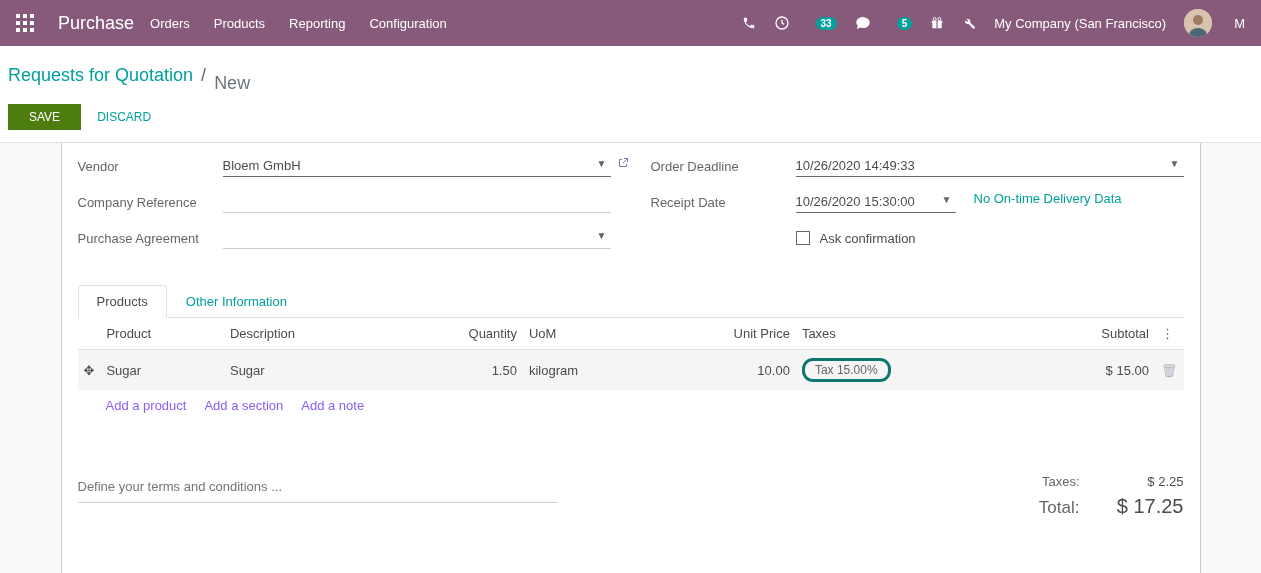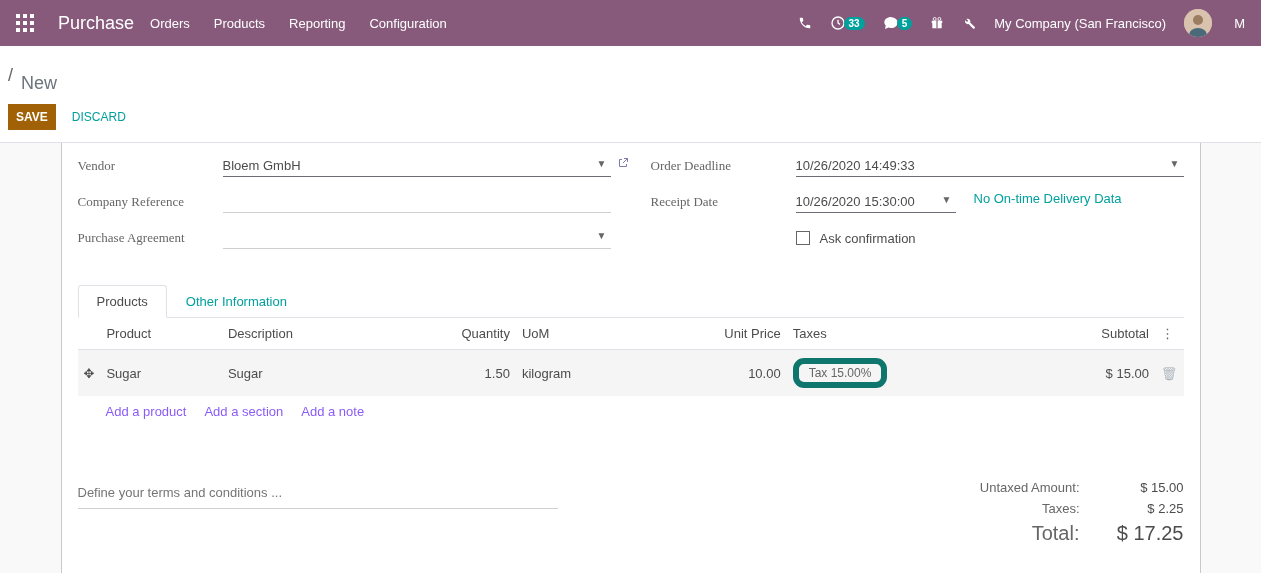--- a/index.html
+++ b/index.html
@@ -6,46 +6,46 @@
 body { font-family: "Helvetica Neue", Arial, sans-serif; font-size: 13px; color: #4c4c4c; background: #fff; }
 
 
 .navbar { background: #875a7b; height: 46px; display: flex; align-items: center; padding: 0 16px; color: #fff; }
 .apps-icon { width: 18px; height: 18px; margin-right: 24px; cursor: pointer; }
 .apps-icon svg rect { fill: #fff; }
 .brand { font-size: 18px; font-weight: 500; margin-right: 16px; }
 .nav-menu { display: flex; gap: 24px; }
 .nav-item { color: #fff; font-size: 13px; cursor: pointer; }
 .nav-right { margin-left: auto; display: flex; align-items: center; gap: 18px; }
-.nav-right-icon { color: #fff; cursor: pointer; display: flex; align-items: center; position: relative; }
+.nav-right-icon { color: #fff; cursor: pointer; display: flex; align-items: center; position: relative; gap: 28px; }
 .badge { background: #00a09d; color: #fff; font-size: 10px; border-radius: 9px; padding: 1px 5px; margin-left: -2px; font-weight: bold; }
 .company-name { font-size: 13px; }
 .avatar { width: 28px; height: 28px; border-radius: 50%; background: #dbc5b0; overflow: hidden; position: relative; }
 .avatar svg { width: 100%; height: 100%; }
 .user-initial { font-size: 13px; margin-left: 4px; }
 
 
 .control-panel { border-bottom: 1px solid #dee2e6; padding: 10px 16px 12px 8px; background: #fff; }
 .breadcrumb { font-size: 18px; margin-bottom: 10px; display: flex; align-items: center; gap: 8px; }
 .breadcrumb .bc-link { color: #00a09d; cursor: pointer; }
 .breadcrumb .bc-sep { color: #666; }
 .breadcrumb .bc-current { color: #6c757d; margin-top: 17px; }
 .cp-buttons { display: flex; gap: 16px; align-items: center; }
-.btn-save { background: #a16207; color: #fff; border: none; padding: 6px 8px; font-weight: 700; font-size: 12px; cursor: pointer; text-transform: uppercase; }
+.btn-save { background: #4d7c0f; color: #fff; border: none; padding: 6px 21px; font-weight: 400; font-size: 12px; cursor: pointer; text-transform: uppercase; }
 .btn-discard { color: #00a09d; background: none; border: none; font-weight: 500; font-size: 12px; cursor: pointer; text-transform: uppercase; }
 
 
 .sheet-bg { background: #f9f9f9; padding: 0; }
 .sheet { background: #fff; max-width: 1140px; margin: 0 auto; border: 1px solid #c8c8d3; border-top: none; padding: 10px 16px 24px 16px; min-height: 440px; }
 
 
 .form-group { display: flex; gap: 40px; }
 .form-col { flex: 1; }
 .form-row { display: flex; align-items: center; margin-bottom: 10px; min-height: 26px; }
-.form-label { width: 145px; font-size: 13px; font-weight: 500; color: #666; font-family: Liberation Serif, serif; }
+.form-label { width: 145px; font-size: 13px; font-weight: 500; color: #666; }
 .form-field { flex: 1; position: relative; }
 .form-input { width: 100%; border: none; border-bottom: 1px solid #6c6c76; padding: 3px 20px 3px 0; font-size: 13px; color: #4c4c4c; background: transparent; }
 .form-input.empty { border-bottom: 1px solid #cfcfcf; }
 .form-field .caret { position: absolute; right: 4px; top: 3px; font-size: 10px; color: #666; cursor: pointer; }
 .form-field .external { position: absolute; right: -18px; top: 2px; color: #7c7bad; cursor: pointer; }
 .receipt-wrap { display: flex; align-items: flex-start; gap: 18px; }
 .receipt-wrap .form-input { width: 160px; }
 .link-teal { color: #00a09d; font-size: 13px; cursor: pointer; }
 .checkbox-row { display: flex; align-items: center; gap: 10px; }
 .checkbox { width: 14px; height: 14px; border: 1px solid #666; cursor: pointer; }
@@ -56,34 +56,34 @@
 .tab.active { color: #4c4c4c; border-color: #dee2e6 #dee2e6 #fff; background: #fff; border-radius: 3px 3px 0 0; }
 
 
 .order-table { width: 100%; border-collapse: collapse; margin-top: 0; }
 .order-table th { text-align: left; font-weight: 500; padding: 8px 6px; border-bottom: 1px solid #dee2e6; color: #4c4c4c; font-size: 13px; }
 .order-table th.num, .order-table td.num { text-align: right; margin-top: 15px; }
 .order-table td { padding: 8px 6px; font-size: 13px; color: #4c4c4c; }
 .order-table tr.data-row { background: #f5f5f5; }
 .handle-col { width: 20px; text-align: center; color: #adb5bd; cursor: move; }
 .trash-col { width: 20px; text-align: center; color: #adb5bd; cursor: pointer; }
-.tax-pill { display: inline-block; border: 6px solid #0f766e; border-radius: 11px; padding: 2px 10px; font-size: 12px; color: #666; }
+.tax-pill { display: inline-block; border: 3px solid #0f766e; border-radius: 11px; padding: 2px 10px; font-size: 12px; color: #666; }
 .kebab { cursor: pointer; color: #666; }
 .add-links { padding: 8px 6px 8px 28px; display: flex; gap: 18px; }
 .add-links span { color: #8b5cf6; cursor: pointer; font-size: 13px; }
 
 
 .bottom-section { display: flex; margin-top: 50px; gap: 40px; }
 .terms-box { flex: 0 0 480px; }
 .terms-input { width: 100%; border: none; border-bottom: 1px solid #cfcfcf; padding: 8px 0; font-size: 13px; color: #888; }
 .totals { margin-left: auto; width: 280px; }
 .totals-row { display: flex; justify-content: flex-end; align-items: baseline; gap: 24px; padding: 3px 0; }
 .totals-label { color: #666; font-weight: 500; font-size: 13px; text-align: right; }
 .totals-val { width: 80px; text-align: right; font-size: 13px; }
-.totals-row.grand .totals-label { font-size: 20px; color: #666; margin-left: 31px; }
+.totals-row.grand .totals-label { font-size: 17px; color: #666; margin-left: 31px; }
 .totals-row.grand .totals-val { font-size: 20px; font-weight: 400; color: #4c4c4c; }
 
 </style>
 </head>
 <body>
 
 <div class="navbar">
   <span class="apps-icon">
     <svg viewBox="0 0 18 18">
         <rect x="0" y="0" width="4" height="4"></rect>
@@ -144,20 +144,21 @@
           <circle cx="14" cy="11" r="5" fill="#9b7d5f"></circle>
           <ellipse cx="14" cy="26" rx="9" ry="7" fill="#4a6a7a"></ellipse>
         </svg>
     </span>
     <span class="user-initial">M</span>
   </div>
 </div>
 
 <div class="control-panel">
   <div class="breadcrumb">
+    <span class="bc-link">Requests for Quotation</span>
     <span class="bc-sep">/</span>
     <span class="bc-current">New</span>
   </div>
   <div class="cp-buttons">
     <button class="btn-save">Save</button>
     <button class="btn-discard">Discard</button>
   </div>
 </div>
 
 <div class="sheet-bg">
@@ -262,24 +263,20 @@
       </tr>
     </tbody>
   </table>
 
   <div class="bottom-section">
     <div class="terms-box">
       <input class="terms-input" placeholder="Define your terms and conditions ..." style="">
     </div>
     <div class="totals">
       <div class="totals-row">
-        <span class="totals-label">Untaxed Amount:</span>
-        <span class="totals-val">$ 15.00</span>
-      </div>
-      <div class="totals-row">
         <span class="totals-label">Taxes:</span>
         <span class="totals-val">$ 2.25</span>
       </div>
       <div class="totals-row grand">
         <span class="totals-label">Total:</span>
         <span class="totals-val">$ 17.25</span>
       </div>
     </div>
   </div>
 

